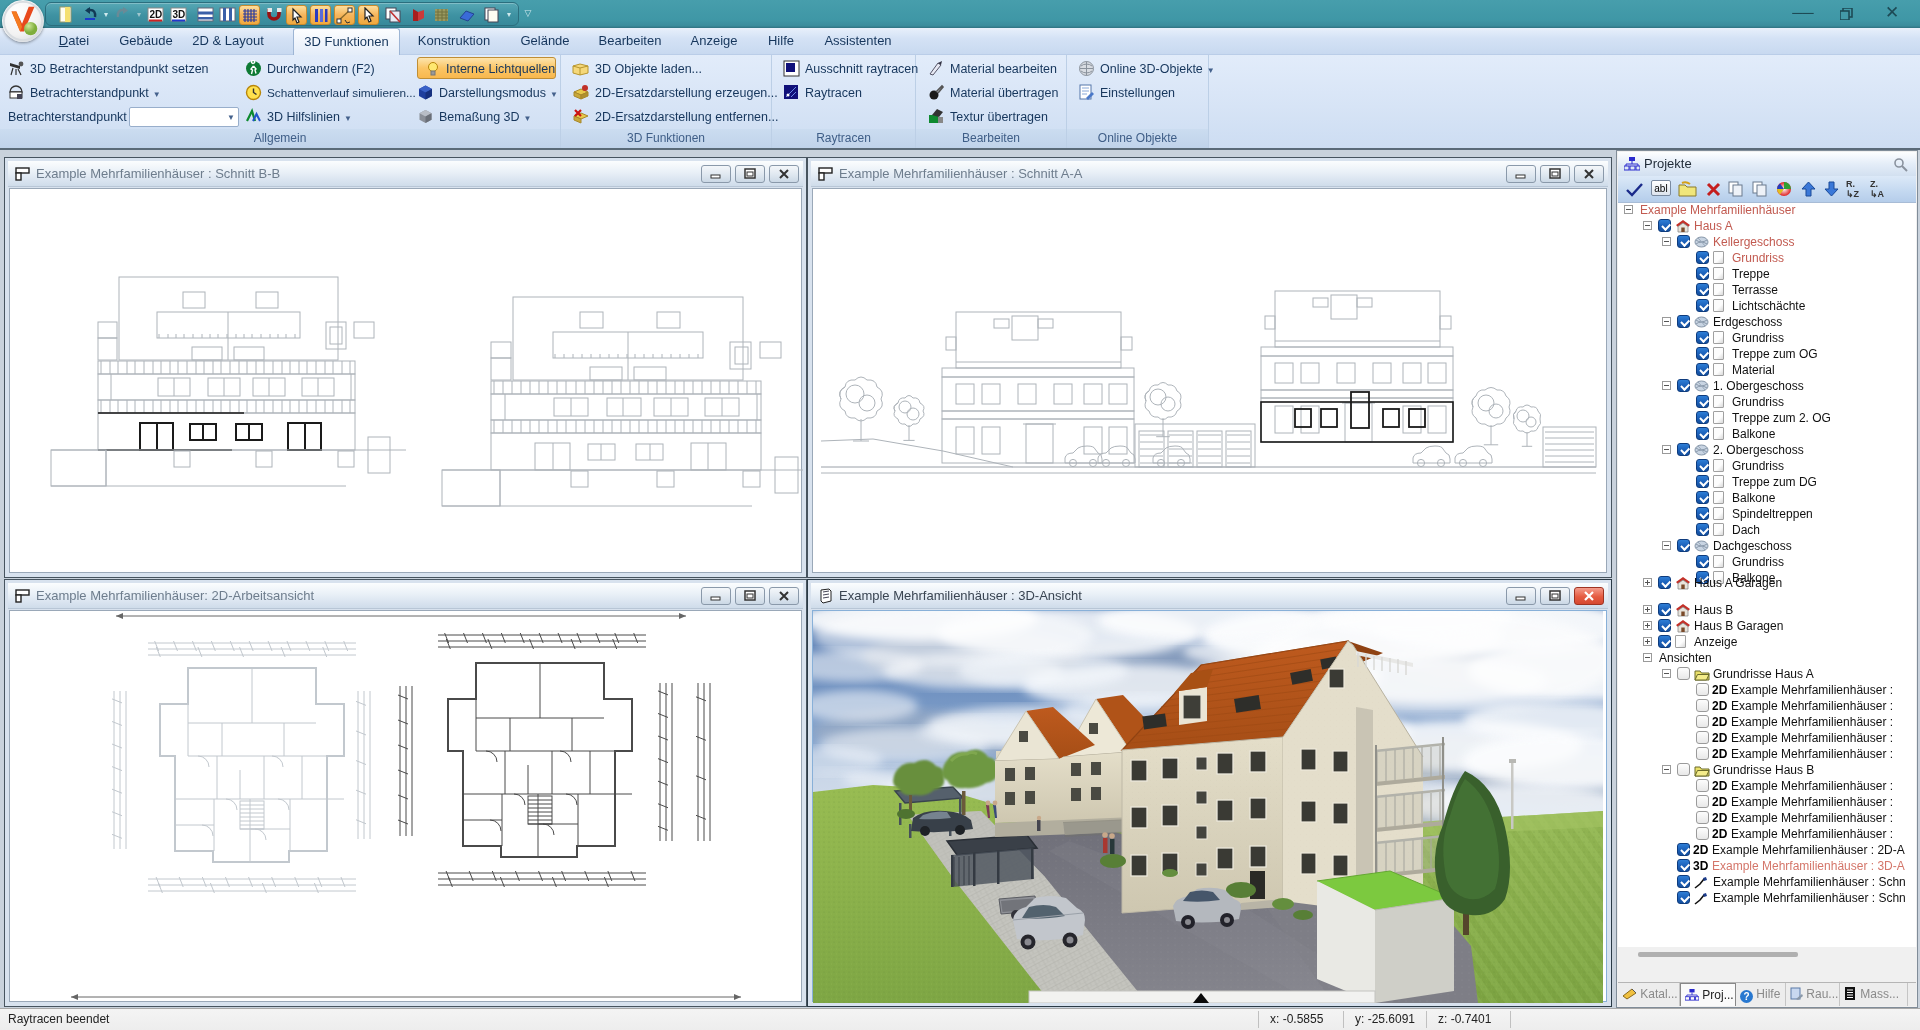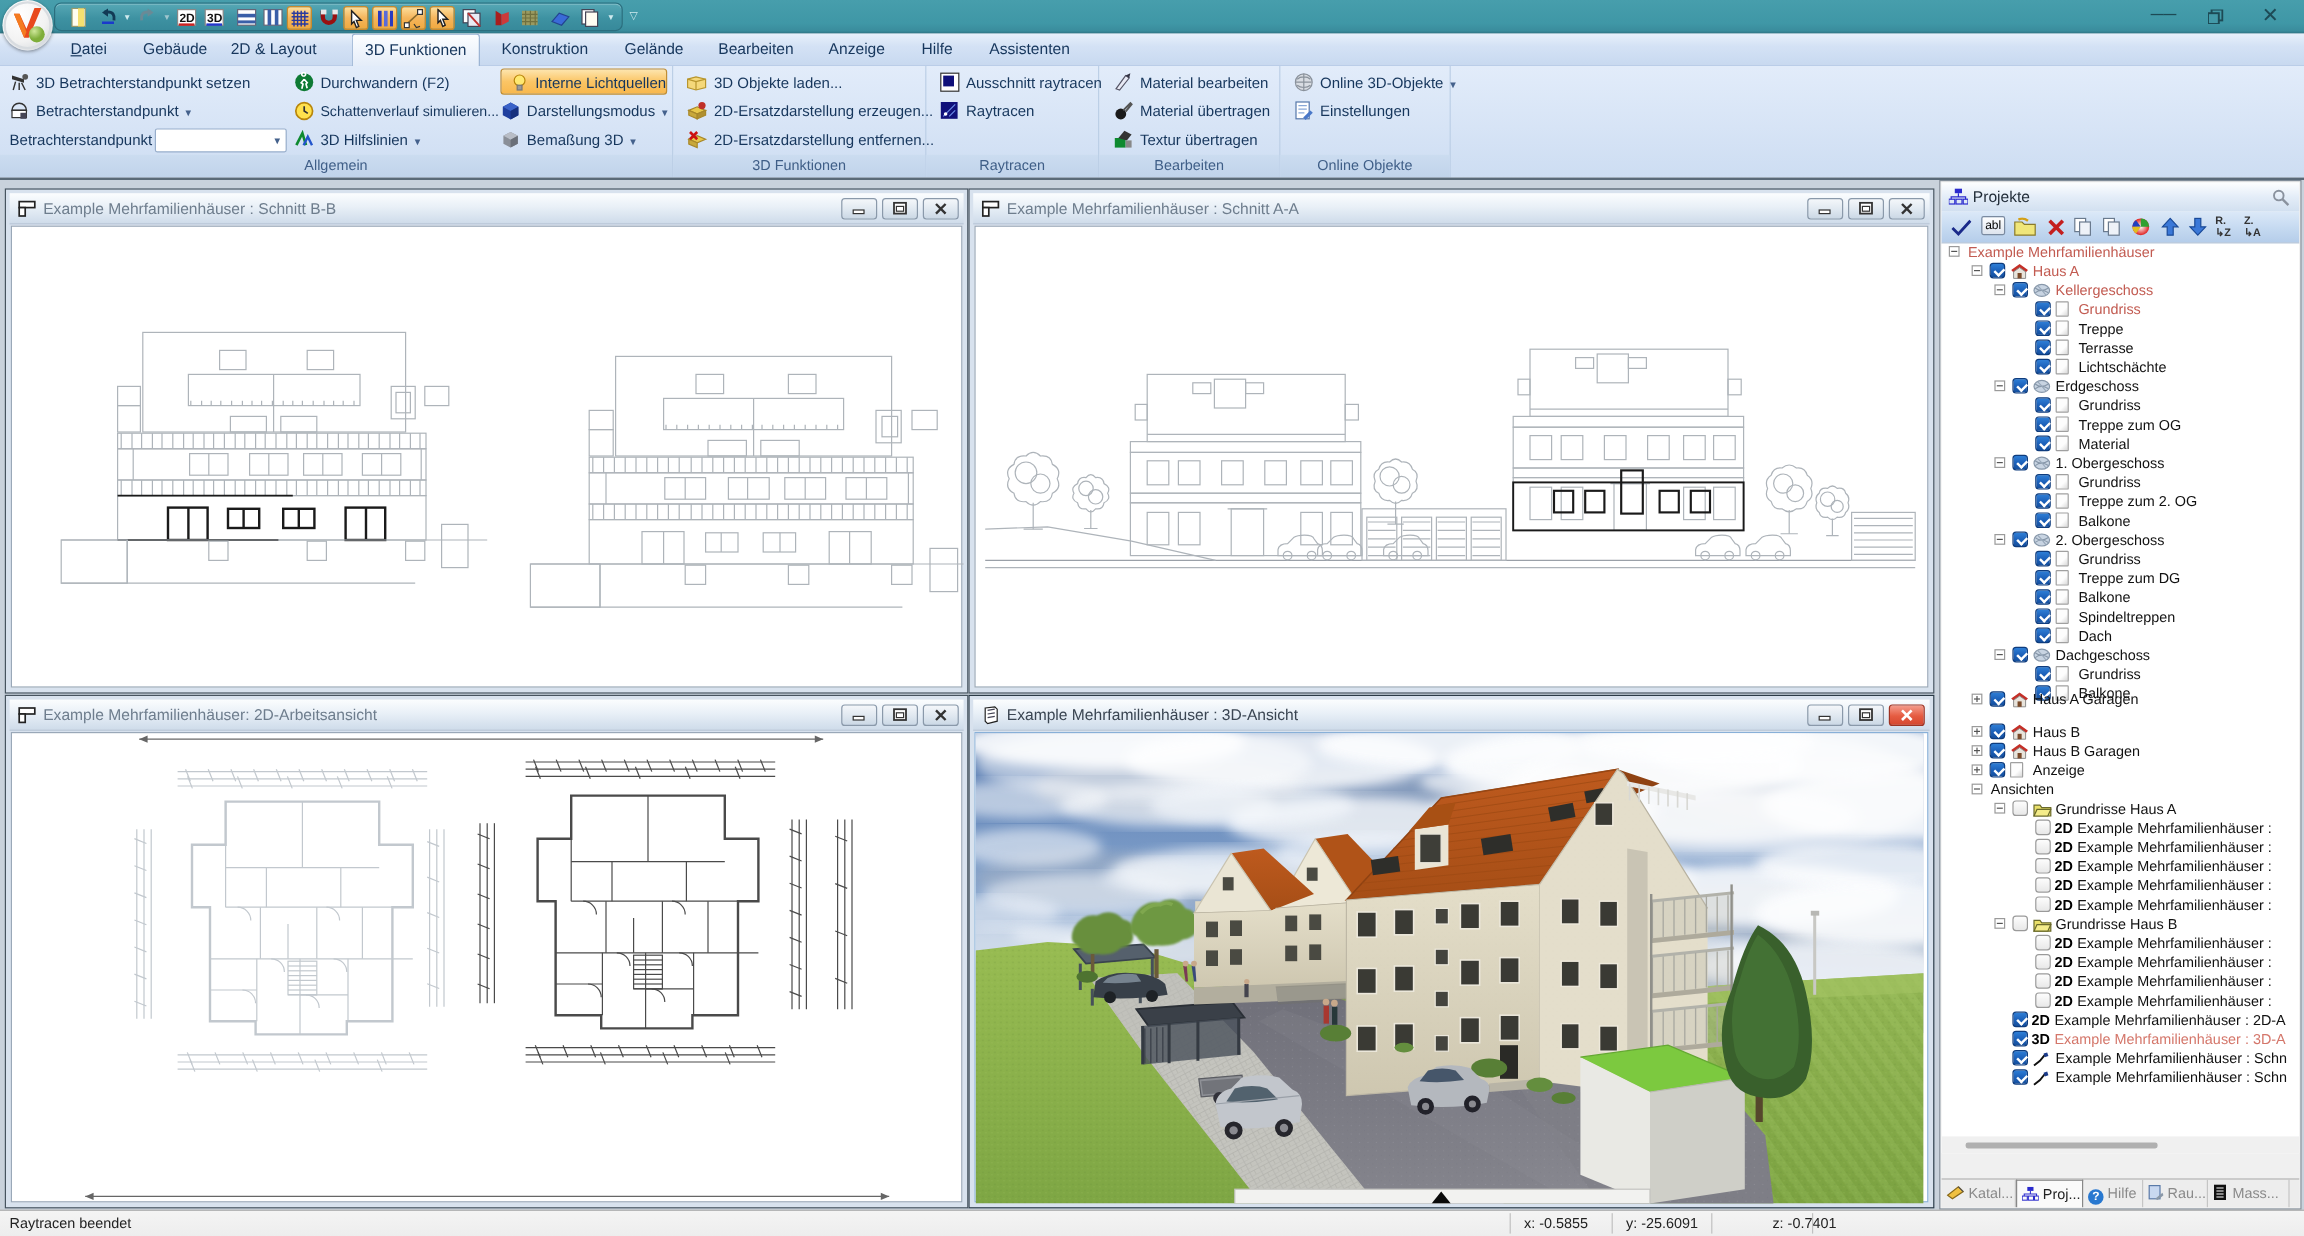--- a/index.html
+++ b/index.html
@@ -1691,15 +1691,15 @@
         </svg> Mass...</div>
   </div>
 </div>
   <div id="statusbar">
     <div class="fld" style="left:8px;">Raytracen beendet</div>
     <div class="sep" style="left:1258px;"></div>
     <div class="fld" style="left:1270px;">x: -0.5855</div>
     <div class="sep" style="left:1343px;"></div>
     <div class="fld" style="left:1355px;">y: -25.6091</div>
     <div class="sep" style="left:1426px;"></div>
-    <div class="fld" style="left:1438px;margin-left:39px;">z: -0.7401</div>
+    <div class="fld" style="left:1438px;">z: -0.7401</div>
     <div class="sep" style="left:1510px;"></div>
   </div>
 
 </body></html>

